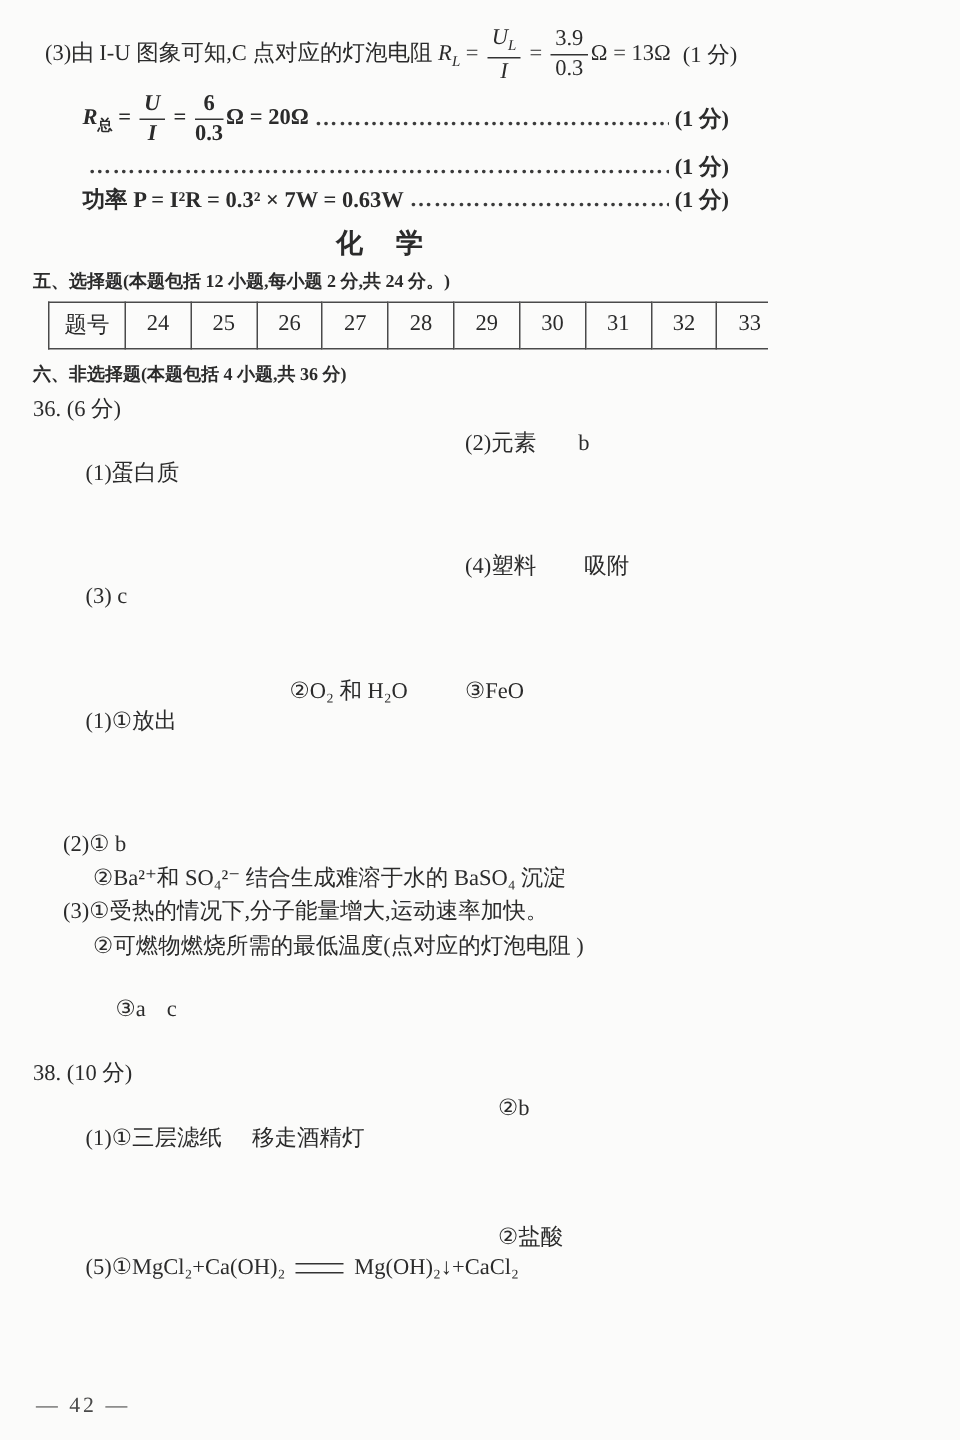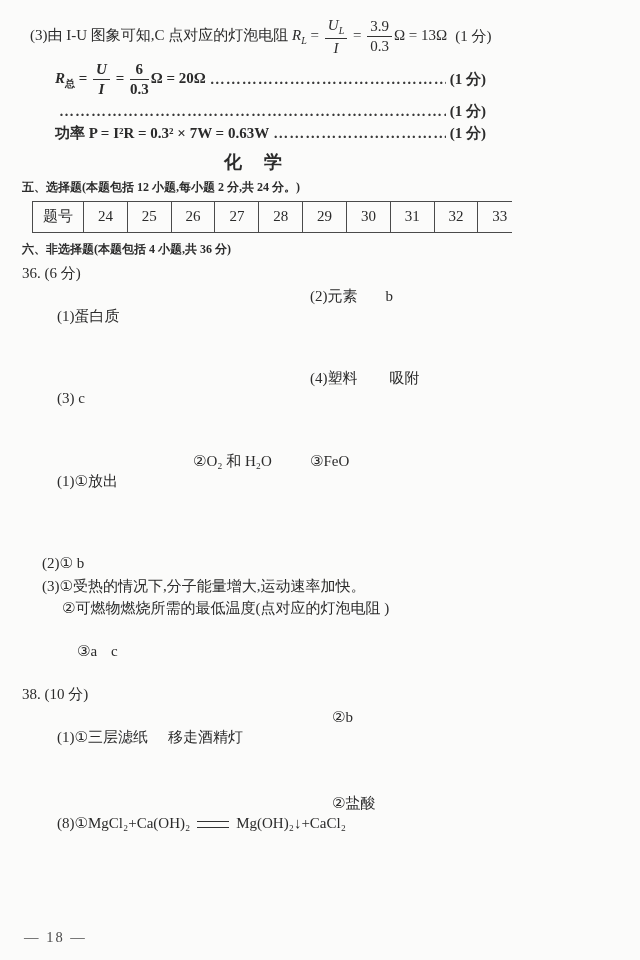--- a/index.html
+++ b/index.html
@@ -114,30 +114,31 @@
     <span>(3) c</span>
     <span class="col-abs at288"><span>(4)塑料</span><span class="gap32">吸附</span></span>
   </div>
 
   <div class="row ind1">
     <span>(1)①放出</span>
     <span class="col-abs at153">②O₂ 和 H₂O</span>
     <span class="col-abs at288">③FeO</span>
   </div>
   <div class="row ind1">(2)① b</div>
+  <div class="row ind2">②Ba²⁺和 SO₄²⁻ 结合生成难溶于水的 BaSO₄ 沉淀</div>
   <div class="row ind1">(3)①受热的情况下,分子能量增大,运动速率加快。</div>
   <div class="row ind2">②可燃物燃烧所需的最低温度(点对应的灯泡电阻 )</div>
   <div class="row ind2">
     <span>③a</span><span class="gap14">c</span>
   </div>
 
   <div class="row qnum">38. (10 分)</div>
   <div class="row ind1">
     <span>(1)①三层滤纸</span><span class="gap20">移走酒精灯</span>
     <span class="col-abs at310">②b</span>
   </div>
   <div class="row ind1 eqrow">
-    <span><span>(8)①MgCl₂+Ca(OH)₂</span><span class="deq"></span><span>Mg(OH)₂↓+CaCl₂</span></span>
+    <span><span>(5)①MgCl₂+Ca(OH)₂</span><span class="deq"></span><span>Mg(OH)₂↓+CaCl₂</span></span>
     <span class="col-abs at310">②盐酸</span>
   </div>
 
-  <div class="footer">— 18 —</div>
+  <div class="footer">— 42 —</div>
 </div>
 
 </body></html>

